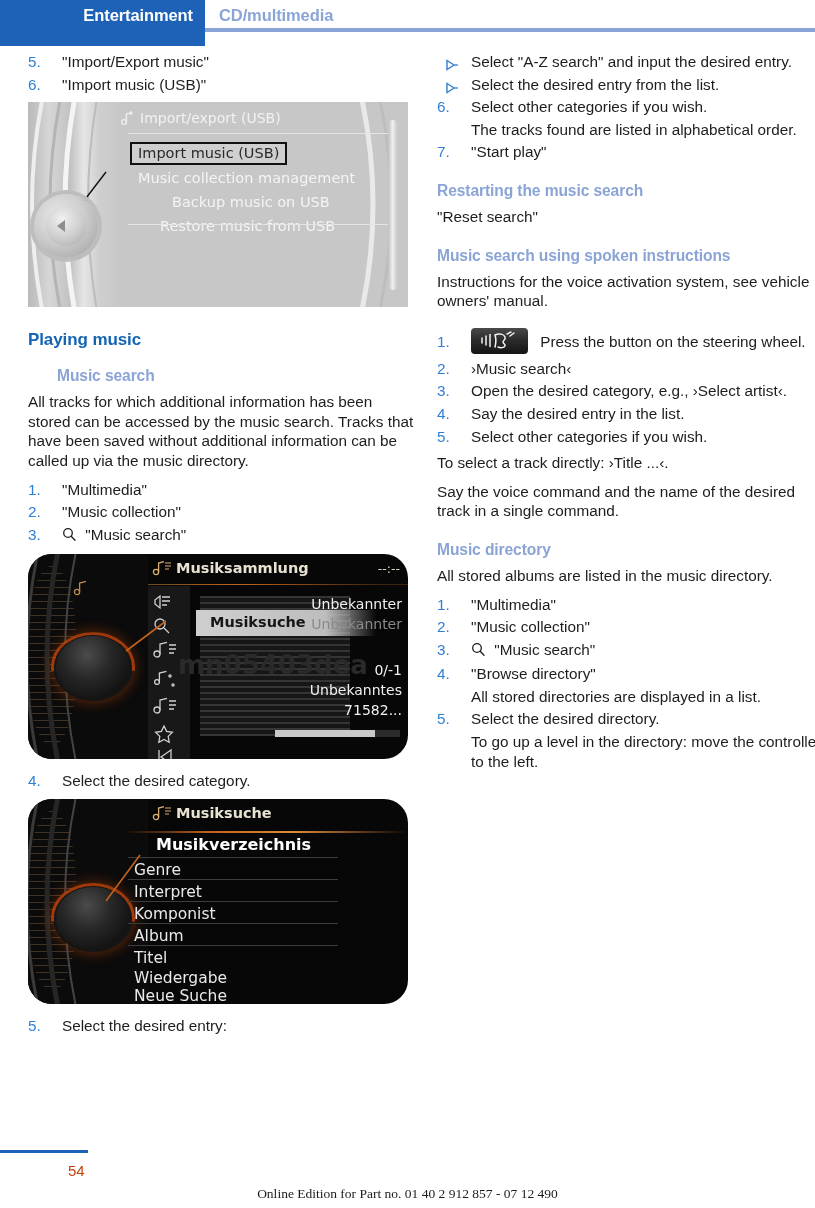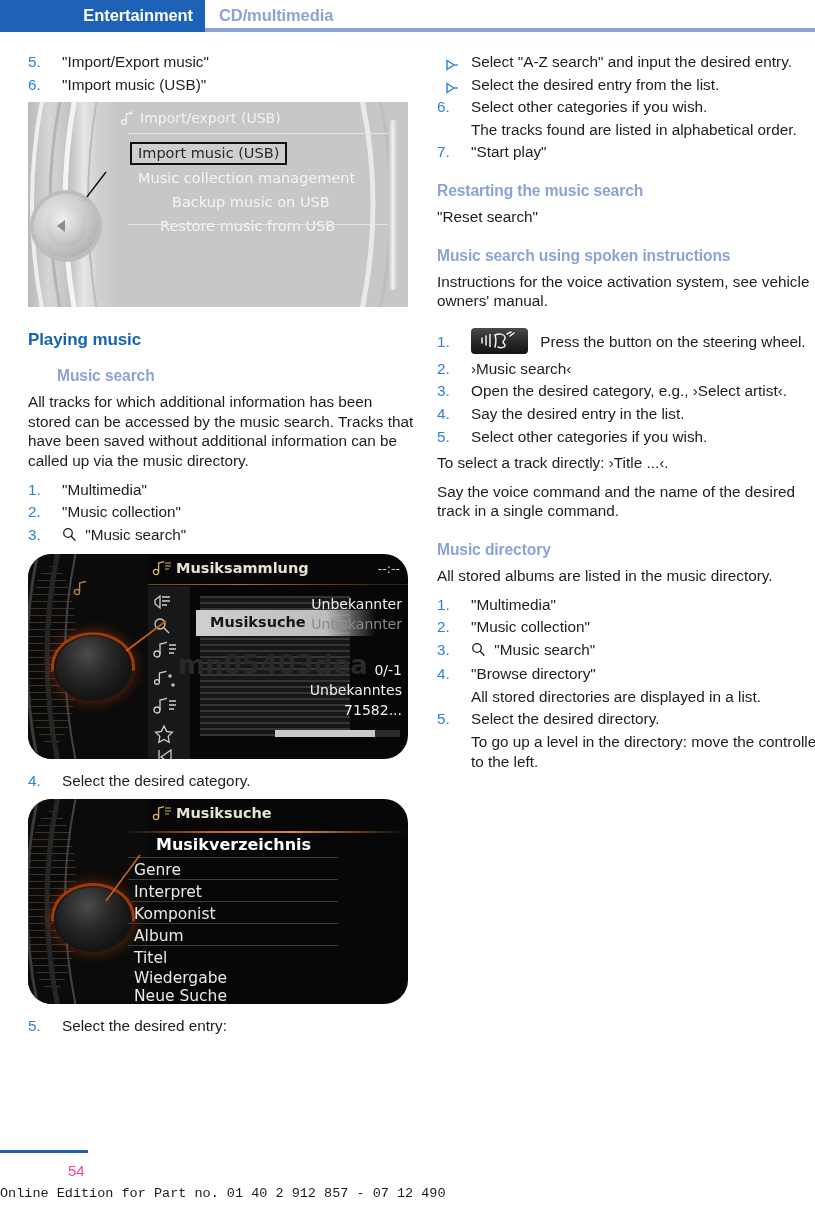--- a/index.html
+++ b/index.html
@@ -13,21 +13,21 @@
     overflow: hidden;
   }
 
   
   .header { position:relative; height:40px; }
   .header-rule {
     position:absolute; left:0; right:0; top:28px; height:4px;
     background:#8ba4d6;
   }
   .tab-active {
-    position:absolute; left:0; top:0; width:205px; height:32px;
+    position:absolute; left:0; top:0; width:205px; height:46px;
     background:#1e62b8;
   }
   .tab-active span {
     position:absolute; right:12px; top:6px;
     color:#ffffff; font-weight:bold; font-size:16.5px;
     letter-spacing:-0.1px;
   }
   .tab-inactive {
     position:absolute; left:219px; top:6px;
     color:#8ba4d6; font-weight:bold; font-size:16.5px;
@@ -250,26 +250,26 @@
     position:absolute; left:100px; width:210px; height:1px; background:#3c3c3c;
   }
 
   
   .footer { position:absolute; left:0; bottom:0; width:815px; height:72px; }
   .footer .rule {
     position:absolute; left:0; top:14px; width:88px; height:3px; background:#1e62b8;
   }
   .footer .pageno {
     position:absolute; left:68px; top:26px;
-    font-size:15px; color:#ec4899;
+    font-size:15px; color:#c2410c;
   }
   .footer .note {
     position:absolute; left:0; right:0; top:50px;
-    font-size:13.5px; color:#1d1d1d;
-    font-family:Liberation Mono, monospace;
+    text-align:center; font-size:13.5px; color:#1d1d1d;
+    font-family:Liberation Serif, serif;
   }
 </style>
 </head>
 <body>
 
 <div class="header">
   <div class="header-rule"></div>
   <div class="tab-active">
     <span>Entertainment</span>
   </div>

